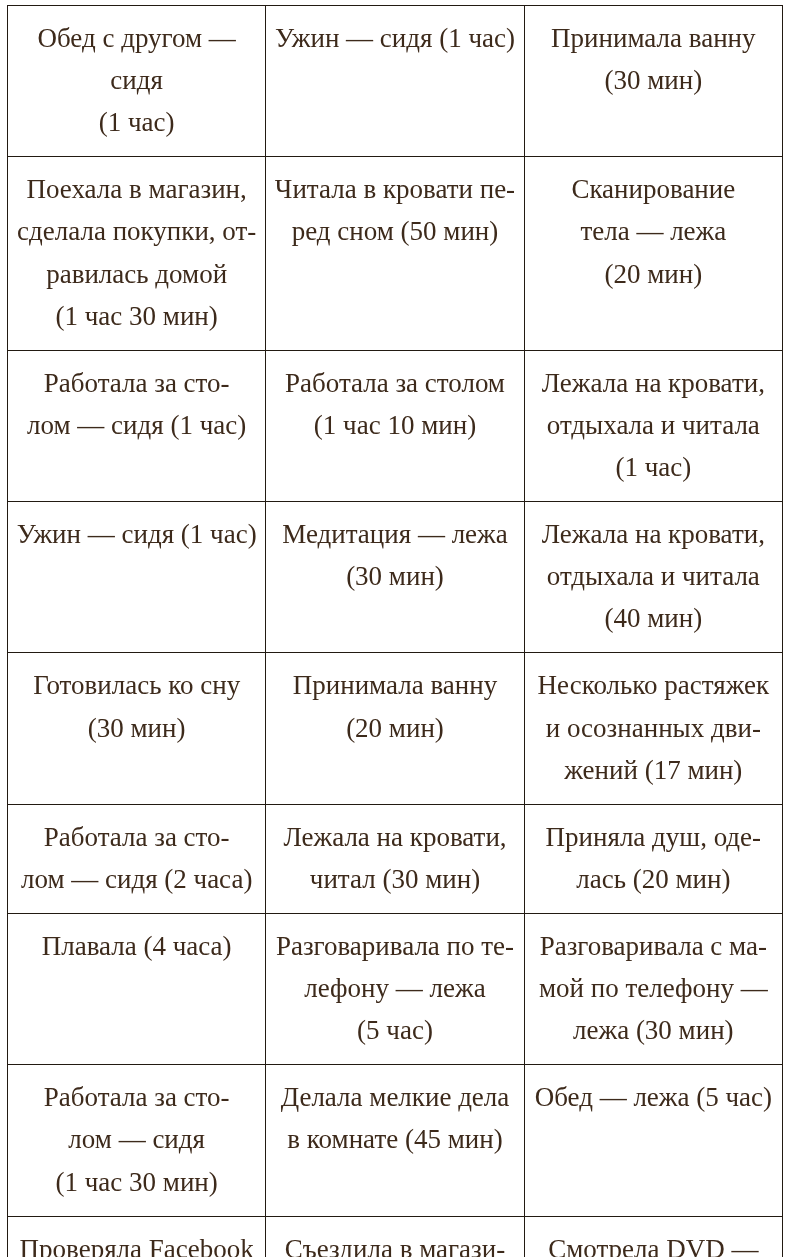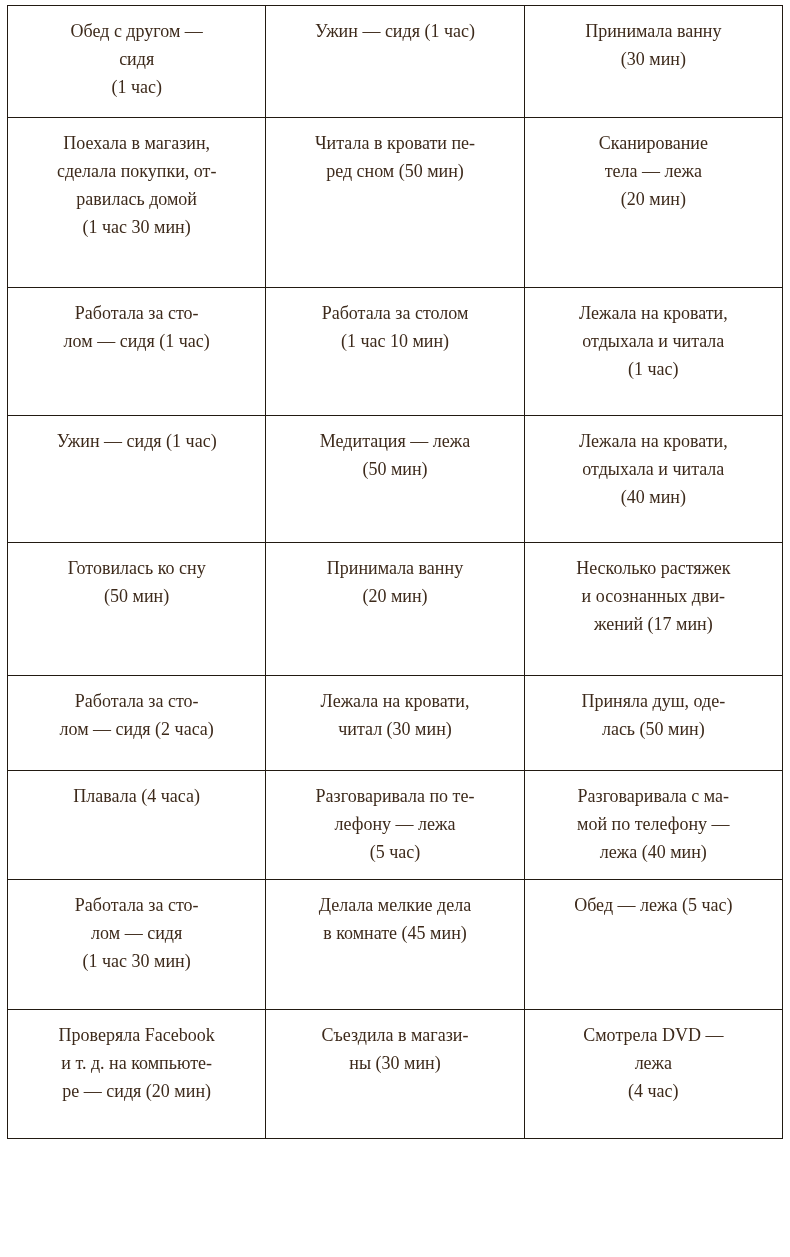--- a/index.html
+++ b/index.html
@@ -24,21 +24,21 @@
     margin: 5px 7px 0 7px;
     width: 776px;
     color: var(--text_color);
   }
   table.activity-table td {
     border: 1px solid var(--border_color);
     width: 33.33%;
     vertical-align: top;
     text-align: center;
     padding: 11px 8px 13px 8px;
-    font-size: 18px;
+    font-size: 27px;
     line-height: 1.56;
     white-space: pre-line;
   }
   
   tr:nth-child(1)  { height: 112px; }
   tr:nth-child(2)  { height: 170px; }
   tr:nth-child(3)  { height: 128px; }
   tr:nth-child(4)  { height: 127px; }
   tr:nth-child(5)  { height: 133px; }
   tr:nth-child(6)  { height: 95px;  }
@@ -76,50 +76,50 @@
 лом — сидя (1 час)</td>
       <td>Работала за столом
 (1 час 10 мин)</td>
       <td>Лежала на кровати,
 отдыхала и читала
 (1 час)</td>
     </tr>
     <tr>
       <td>Ужин — сидя (1 час)</td>
       <td>Медитация — лежа
-(50 мин)</td>
+(30 мин)</td>
       <td>Лежала на кровати,
 отдыхала и читала
 (40 мин)</td>
     </tr>
     <tr>
       <td>Готовилась ко сну
-(50 мин)</td>
+(30 мин)</td>
       <td>Принимала ванну
 (20 мин)</td>
       <td>Несколько растяжек
 и осознанных дви-
 жений (17 мин)</td>
     </tr>
     <tr>
       <td>Работала за сто-
 лом — сидя (2 часа)</td>
       <td>Лежала на кровати,
 читал (30 мин)</td>
       <td>Приняла душ, оде-
-лась (50 мин)</td>
+лась (20 мин)</td>
     </tr>
     <tr>
       <td>Плавала (4 часа)</td>
       <td>Разговаривала по те-
 лефону — лежа
 (5 час)</td>
       <td>Разговаривала с ма-
 мой по телефону —
-лежа (40 мин)</td>
+лежа (30 мин)</td>
     </tr>
     <tr>
       <td>Работала за сто-
 лом — сидя
 (1 час 30 мин)</td>
       <td>Делала мелкие дела
 в комнате (45 мин)</td>
       <td>Обед — лежа (5 час)</td>
     </tr>
     <tr>

